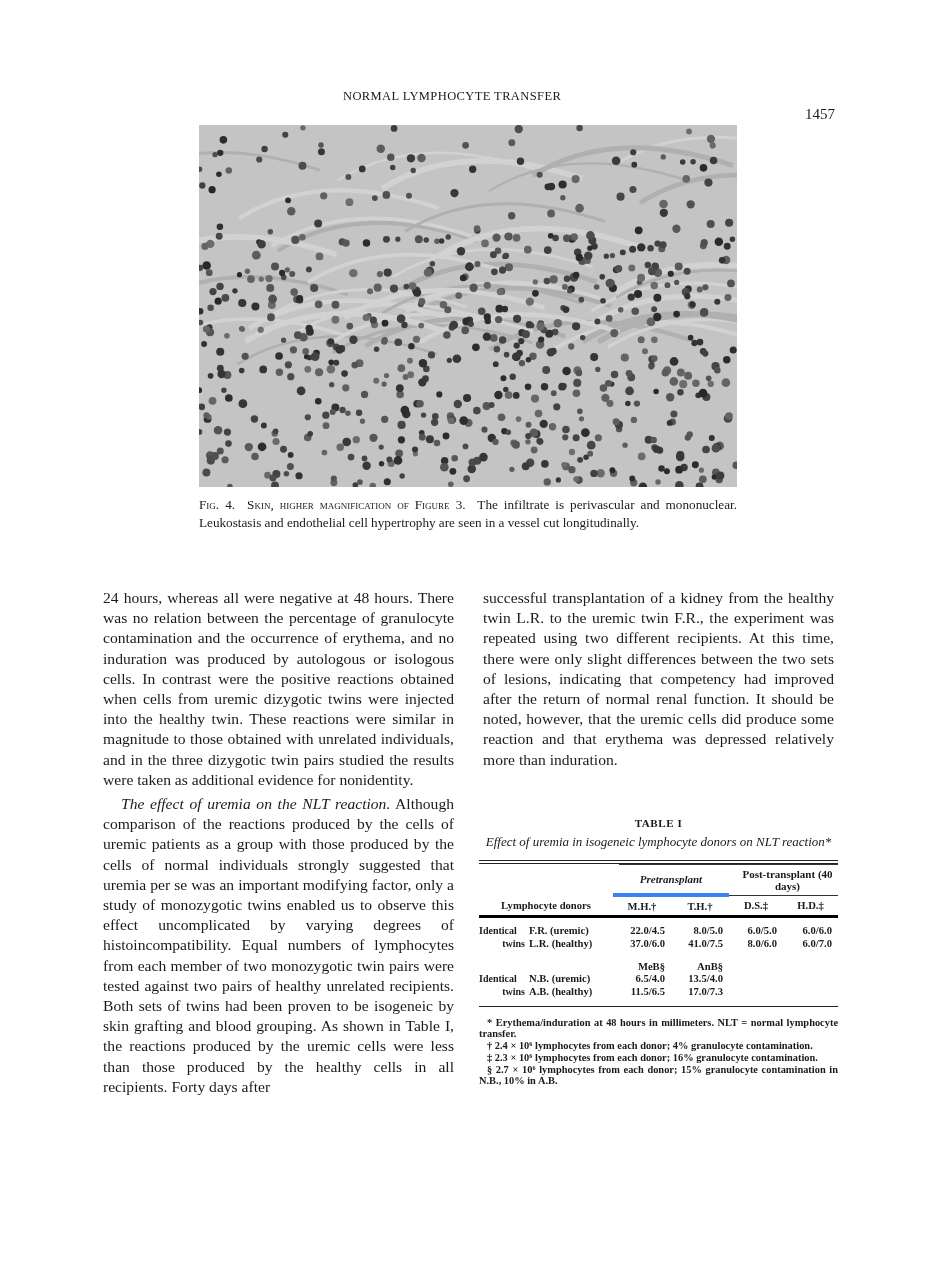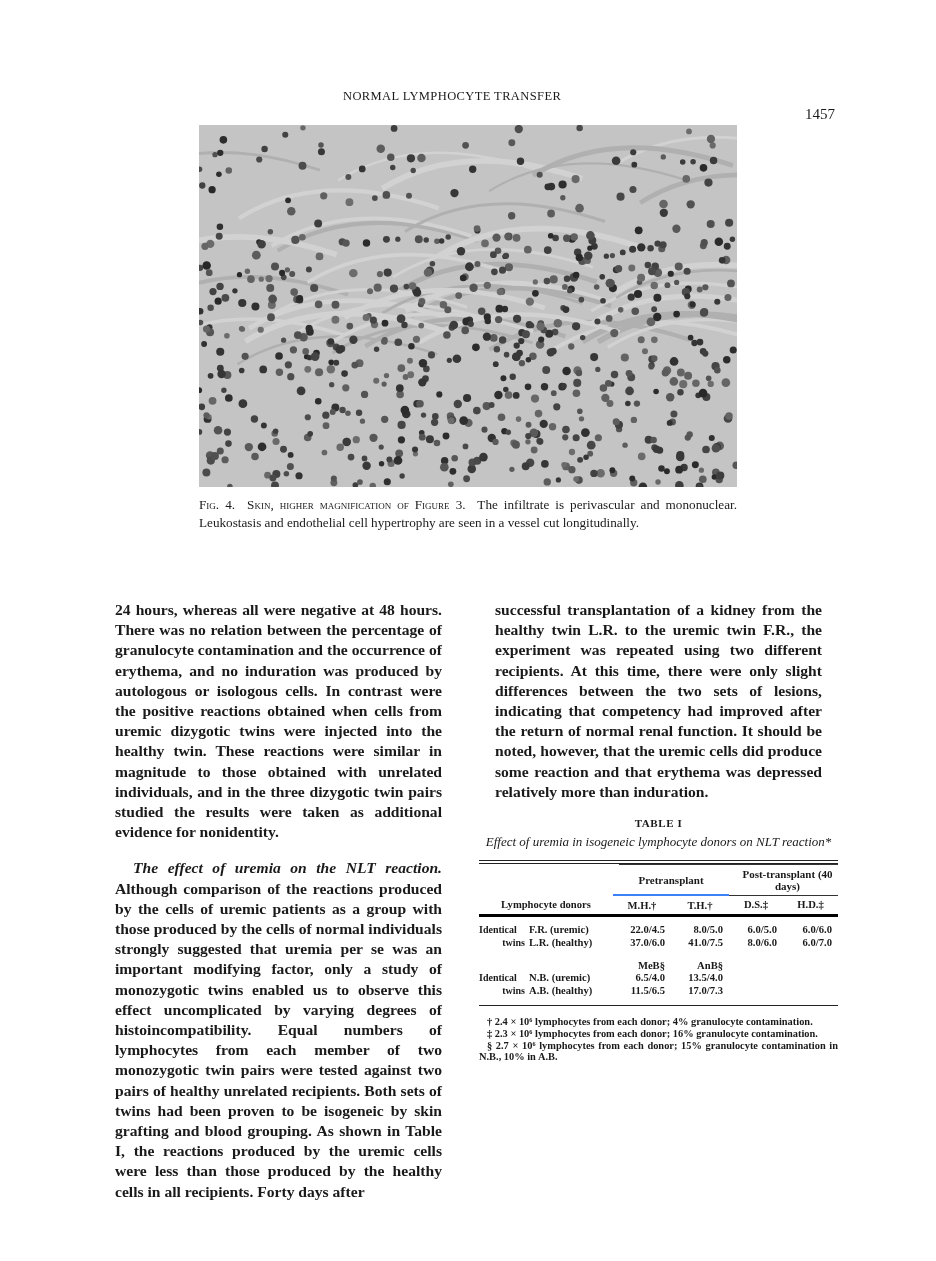--- a/index.html
+++ b/index.html
@@ -23,21 +23,21 @@
   .caption {
     position: absolute; left: 199px; top: 496px; width: 538px;
     font-size: 13.2px; line-height: 17.5px; text-align: justify;
   }
   .sc { font-variant: small-caps; }
 
   .col {
     position: absolute; top: 584px; width: 359px;
     font-size: 15.6px; line-height: 20.2px; text-align: justify;
   }
-  .col p { margin: 16px; font-weight: bold; }
+  .col p { margin: 4px; }
   .col-left { left: 99px; }
   .col-right { left: 479px; }
   .indent { text-indent: 18px; }
   .col i { font-style: italic; }
 
   .table-block {
     position: absolute; left: 479px; top: 817px; width: 359px;
   }
   .table-label { text-align: center; font-size: 11px; font-weight: bold; letter-spacing: 0.6px; }
   .table-title {
@@ -798,21 +798,21 @@
     </colgroup>
     <tbody>
     <tr>
       <td colspan="2"></td>
       <td colspan="4" style="padding-left:6px;">
             <div class="rule"></div>
           </td>
     </tr>
     <tr>
       <td colspan="2" style="height:30px;"></td>
-      <td colspan="2" class="sub-hdr" style="vertical-align:middle; border-bottom:2px solid #3b82f6;">Pretransplant</td>
+      <td colspan="2" class="sub-hdr" style="vertical-align:middle; border-bottom:4px solid #3b82f6;font-style:italic;">Pretransplant</td>
       <td colspan="2" class="sub-hdr" style="border-bottom:1px solid #333; padding-left:8px; white-space:normal;">Post-transplant (40 days)</td>
     </tr>
     <tr style="border-bottom:3px solid #000000;">
       <td colspan="2" class="donor-hdr col-hdr">Lymphocyte donors</td>
       <td class="col-hdr">M.H.†</td>
       <td class="col-hdr">T.H.†</td>
       <td class="col-hdr">D.S.‡</td>
       <td class="col-hdr">H.D.‡</td>
     </tr>
     <tr>
@@ -853,17 +853,18 @@
       <td class="num">11.5/6.5</td>
       <td class="num">17.0/7.3</td>
       <td colspan="2"></td>
     </tr>
     <tr>
           <td colspan="6" style="height:8px; border-bottom:1.5px solid #222;"></td>
         </tr>
   </tbody>
     </table>
   <div class="footnotes">
+    <p>* Erythema/induration at 48 hours in millimeters. NLT = normal lymphocyte transfer.</p>
     <p>† 2.4 × 10⁶ lymphocytes from each donor; 4% granulocyte contamination.</p>
     <p>‡ 2.3 × 10⁶ lymphocytes from each donor; 16% granulocyte contamination.</p>
     <p>§ 2.7 × 10⁶ lymphocytes from each donor; 15% granulocyte contamination in N.B., 10% in A.B.</p>
   </div>
 </div>
 
 </body></html>

